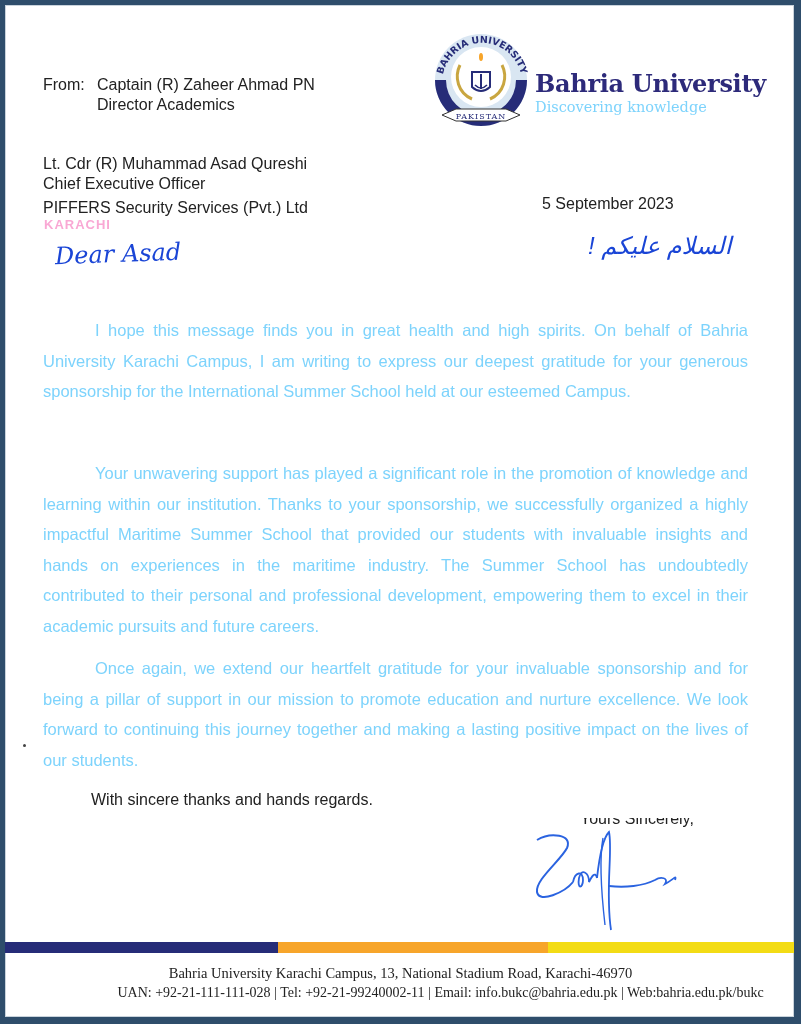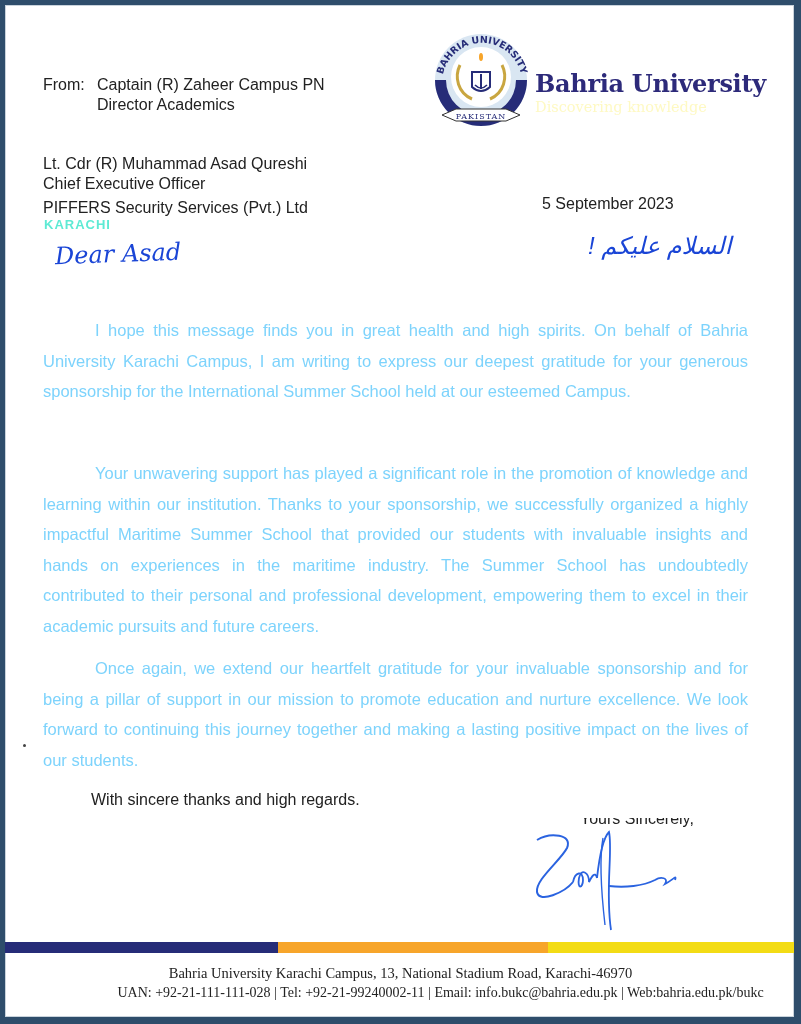--- a/index.html
+++ b/index.html
@@ -15,55 +15,55 @@
     box-sizing: border-box;
   }
   .abs { position: absolute; }
   .txt { color: #222; font-size: 16px; line-height: 18px; white-space: nowrap; }
   .from-label { left: 43px; top: 76px; }
   .from-name { left: 97px; top: 76px; }
   .from-title { left: 97px; top: 96px; }
   .to-1 { left: 43px; top: 155px; }
   .to-2 { left: 43px; top: 175px; }
   .to-3 { left: 43px; top: 199px; }
-  .karachi { left: 44px; top: 217px; font-size: 13px; font-weight: bold; letter-spacing: 1px; color: #5eead4; }
+  .karachi { left: 44px; top: 217px; font-size: 13px; font-weight: bold; letter-spacing: 1px; color: #f9a8d4; }
   .date { left: 530px; top: 195px; margin-left: 12px; }
   .salutation { left: 55px; top: 240px; font-family: "DejaVu Serif", serif; font-style: italic; font-size: 24px; color: #1a45d6; transform: rotate(-2deg); }
   .urdu-greeting { left: 588px; top: 232px; font-size: 24px; color: #1a45d6; font-style: italic; direction: rtl; }
 
   .body { left: 43px; width: 705px; font-size: 16.5px; line-height: 30.5px; color: #7dd3fc; text-align: justify; }
   .body p { margin: 0; text-indent: 52px; }
   .p1 { top: 315px; }
   .p2 { top: 458px; }
   .p3 { top: 653px; }
   .closing { left: 91px; top: 791px; }
   .yours { left: 580px; top: 810px; clip-path: inset(45% 0 0 0); text-align: right; }
   .signature { left: 525px; top: 830px; width: 180px; height: 105px; }
 
   .logo { left: 420px; top: 17px; width: 122px; height: 122px; }
   .brand-name { left: 535px; top: 69px; font-family: "DejaVu Serif", serif; font-weight: bold; font-size: 24px; color: #2d2a7a; letter-spacing: -0.3px; }
-  .brand-tagline { left: 535px; top: 99px; font-family: "DejaVu Serif", serif; font-size: 14.5px; color: #fef9c3; }
+  .brand-tagline { left: 535px; top: 99px; font-family: "DejaVu Serif", serif; font-size: 14.5px; color: #7dd3fc; }
 
   .bar { top: 942px; height: 11px; }
   .bar-navy { left: 5px; width: 273px; background: #262c78; }
   .bar-orange { left: 278px; width: 270px; background: #f7a52a; }
   .bar-yellow { left: 548px; width: 246px; background: #f3dc15; }
 
   .footer { width: 801px; left: 0; text-align: center; font-family: "Liberation Serif", serif; color: #222; font-size: 14.5px; }
   .footer-1 { top: 965px; }
   .footer-2 { top: 985px; font-size: 14px; padding-left: 40px; }
   .speck { width: 3px; height: 3px; background: #444; border-radius: 50%; }
 </style>
 </head>
 <body>
 
 <div class="page"></div>
 
 <div class="abs txt from-label">From:</div>
-<div class="abs txt from-name">Captain (R) Zaheer Campus PN</div>
+<div class="abs txt from-name">Captain (R) Zaheer Ahmad PN</div>
 <div class="abs txt from-title">Director Academics</div>
 
 <svg class="abs logo" viewBox="0 0 122 122">
   <defs>
     <path id="ringPath" d="M 22 66 A 40 40 0 0 1 102 66"></path>
   </defs>
   <circle cx="61" cy="63" r="46" fill="#d9e6f2"></circle>
   <path d="M 15 63 A 46 46 0 0 0 107 63 L 96 63 A 35 35 0 0 1 26 63 Z" fill="#262c78"></path>
   <circle cx="61" cy="60" r="30" fill="#ffffff"></circle>
   <text font-family="DejaVu Sans, sans-serif" font-size="9.5" font-weight="bold" fill="#262c78">
@@ -95,21 +95,21 @@
   </div>
 <div class="abs body p2">
     <p>Your unwavering support has played a significant role in the promotion of knowledge and learning within our institution. Thanks to your sponsorship, we successfully organized a highly impactful Maritime Summer School that provided our students with invaluable insights and hands on experiences in the maritime industry. The Summer School has undoubtedly contributed to their personal and professional development, empowering them to excel in their academic pursuits and future careers.</p>
   </div>
 <div class="abs body p3">
     <p>Once again, we extend our heartfelt gratitude for your invaluable sponsorship and for being a pillar of support in our mission to promote education and nurture excellence. We look forward to continuing this journey together and making a lasting positive impact on the lives of our students.</p>
   </div>
 
 <div class="abs speck" style="left:23px; top:744px;"></div>
 
-<div class="abs txt closing">With sincere thanks and high regards.</div>
+<div class="abs txt closing">With sincere thanks and hands regards.</div>
 <div class="abs txt yours">Yours Sincerely,</div>
 
 <svg class="abs signature" viewBox="0 0 180 105">
   <path d="M 12 10 C 25 2, 48 4, 42 18 C 36 30, 10 50, 12 62 C 14 74, 40 62, 48 52" fill="none" stroke="#2a63e0" stroke-width="2"></path>
   <path d="M 48 52 C 50 42, 58 40, 58 50 C 58 58, 52 60, 54 48 C 56 38, 64 42, 64 52 C 66 48, 70 40, 72 48" fill="none" stroke="#2a63e0" stroke-width="1.8"></path>
   <path d="M 72 48 C 74 30, 78 8, 84 2 C 88 20, 80 60, 86 100" fill="none" stroke="#2a63e0" stroke-width="1.8"></path>
   <path d="M 78 8 C 74 30, 76 60, 80 95" fill="none" stroke="#2a63e0" stroke-width="1.4"></path>
   <path d="M 84 56 C 100 58, 118 56, 130 50 C 136 46, 144 48, 140 54 C 148 50, 152 44, 150 50" fill="none" stroke="#2a63e0" stroke-width="1.8"></path>
 </svg>
 

